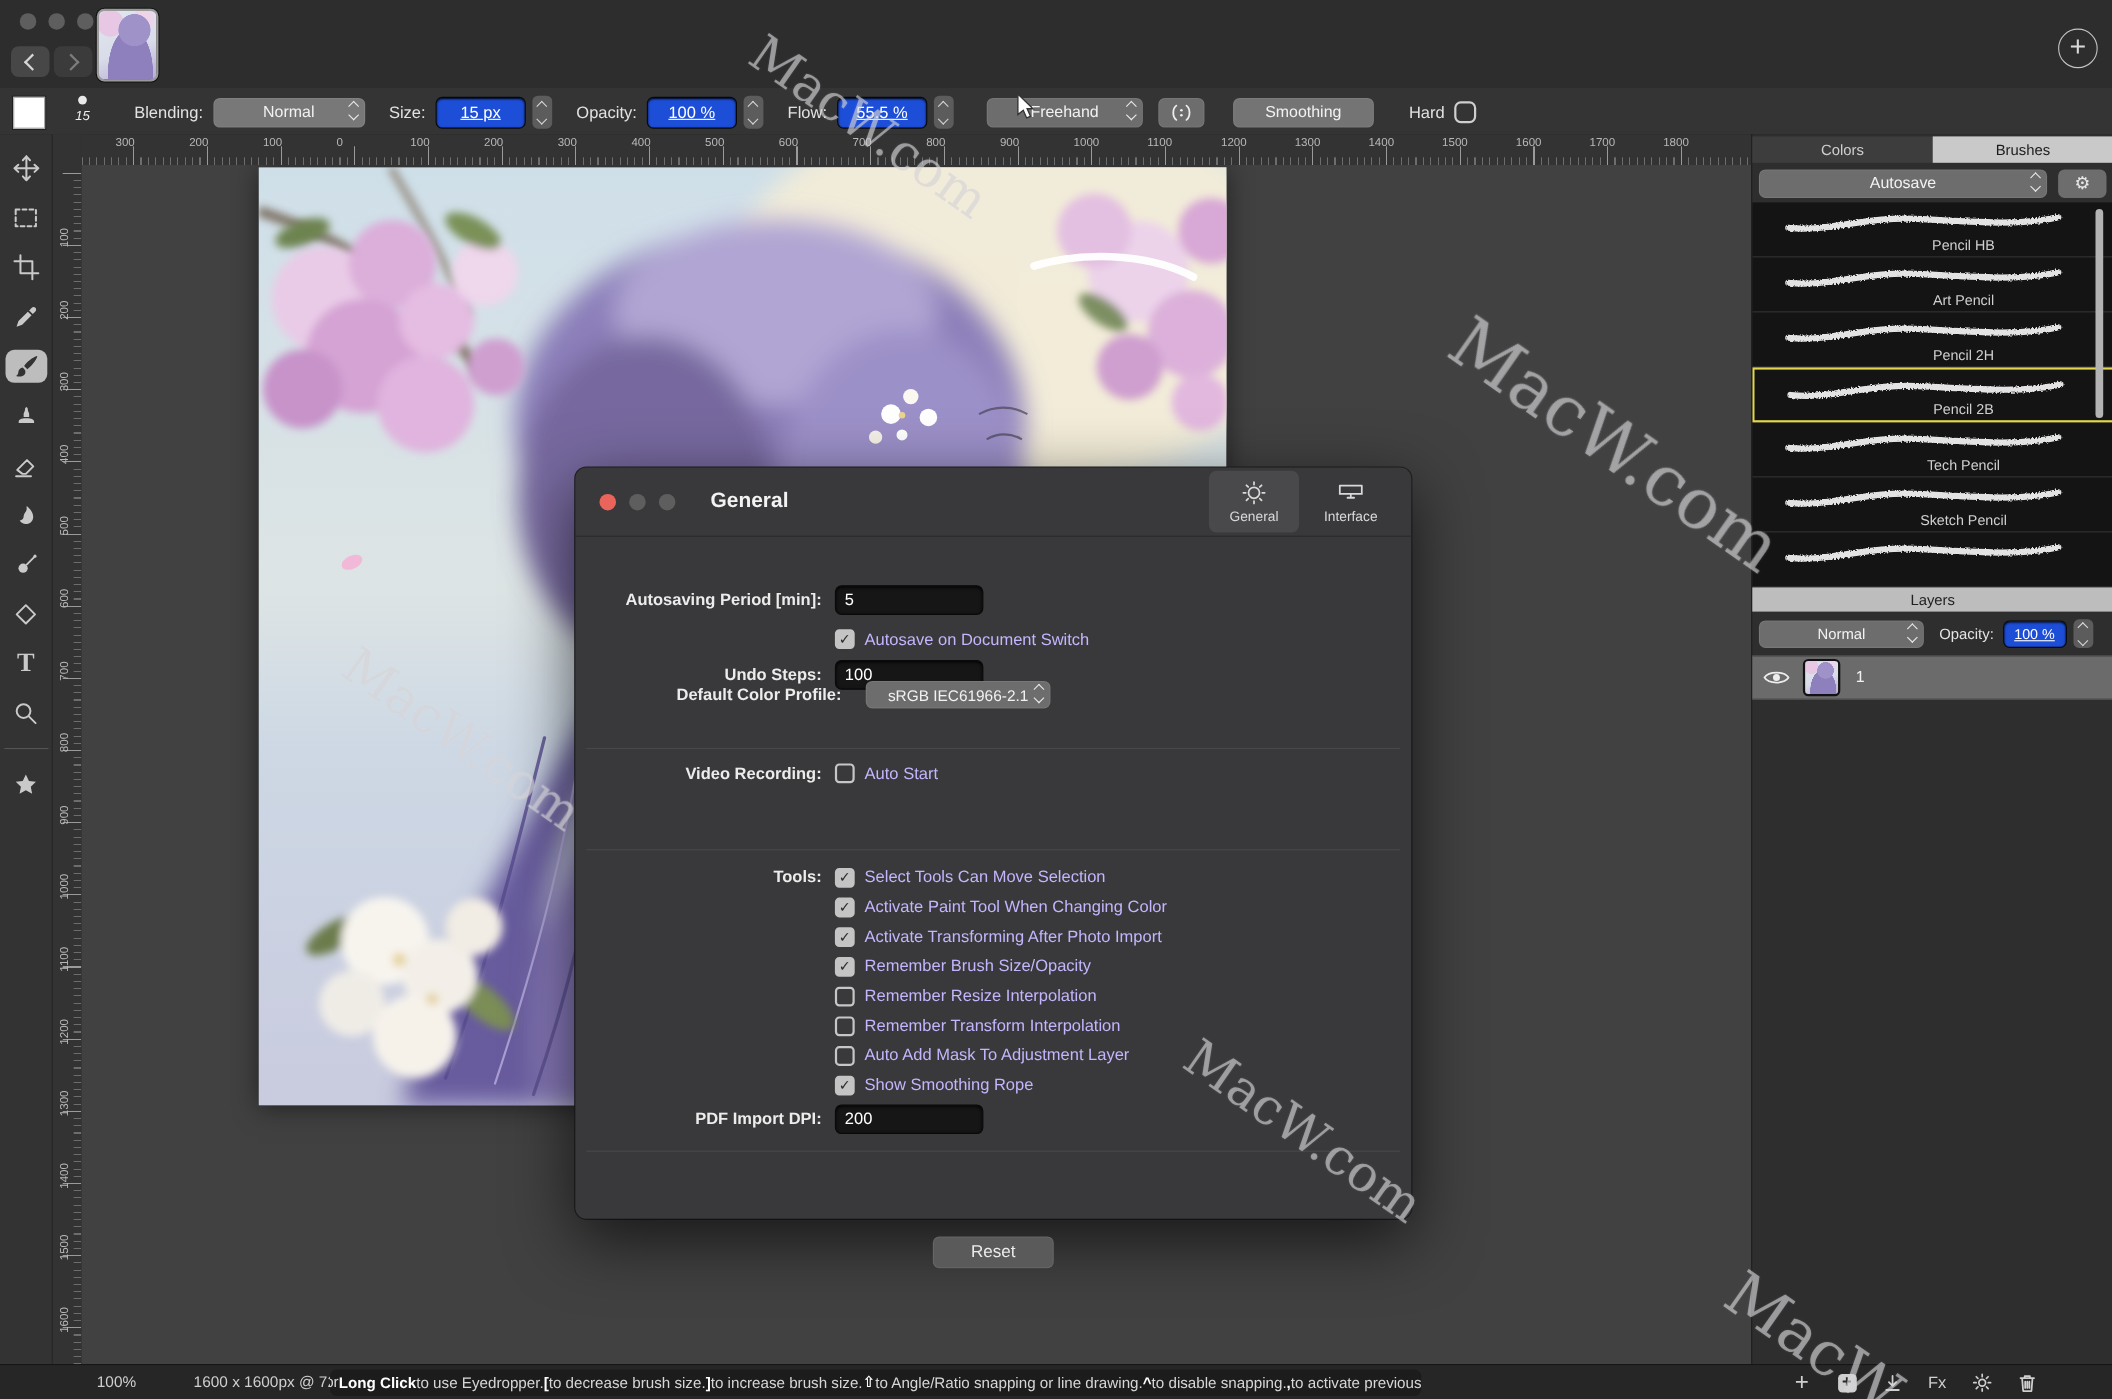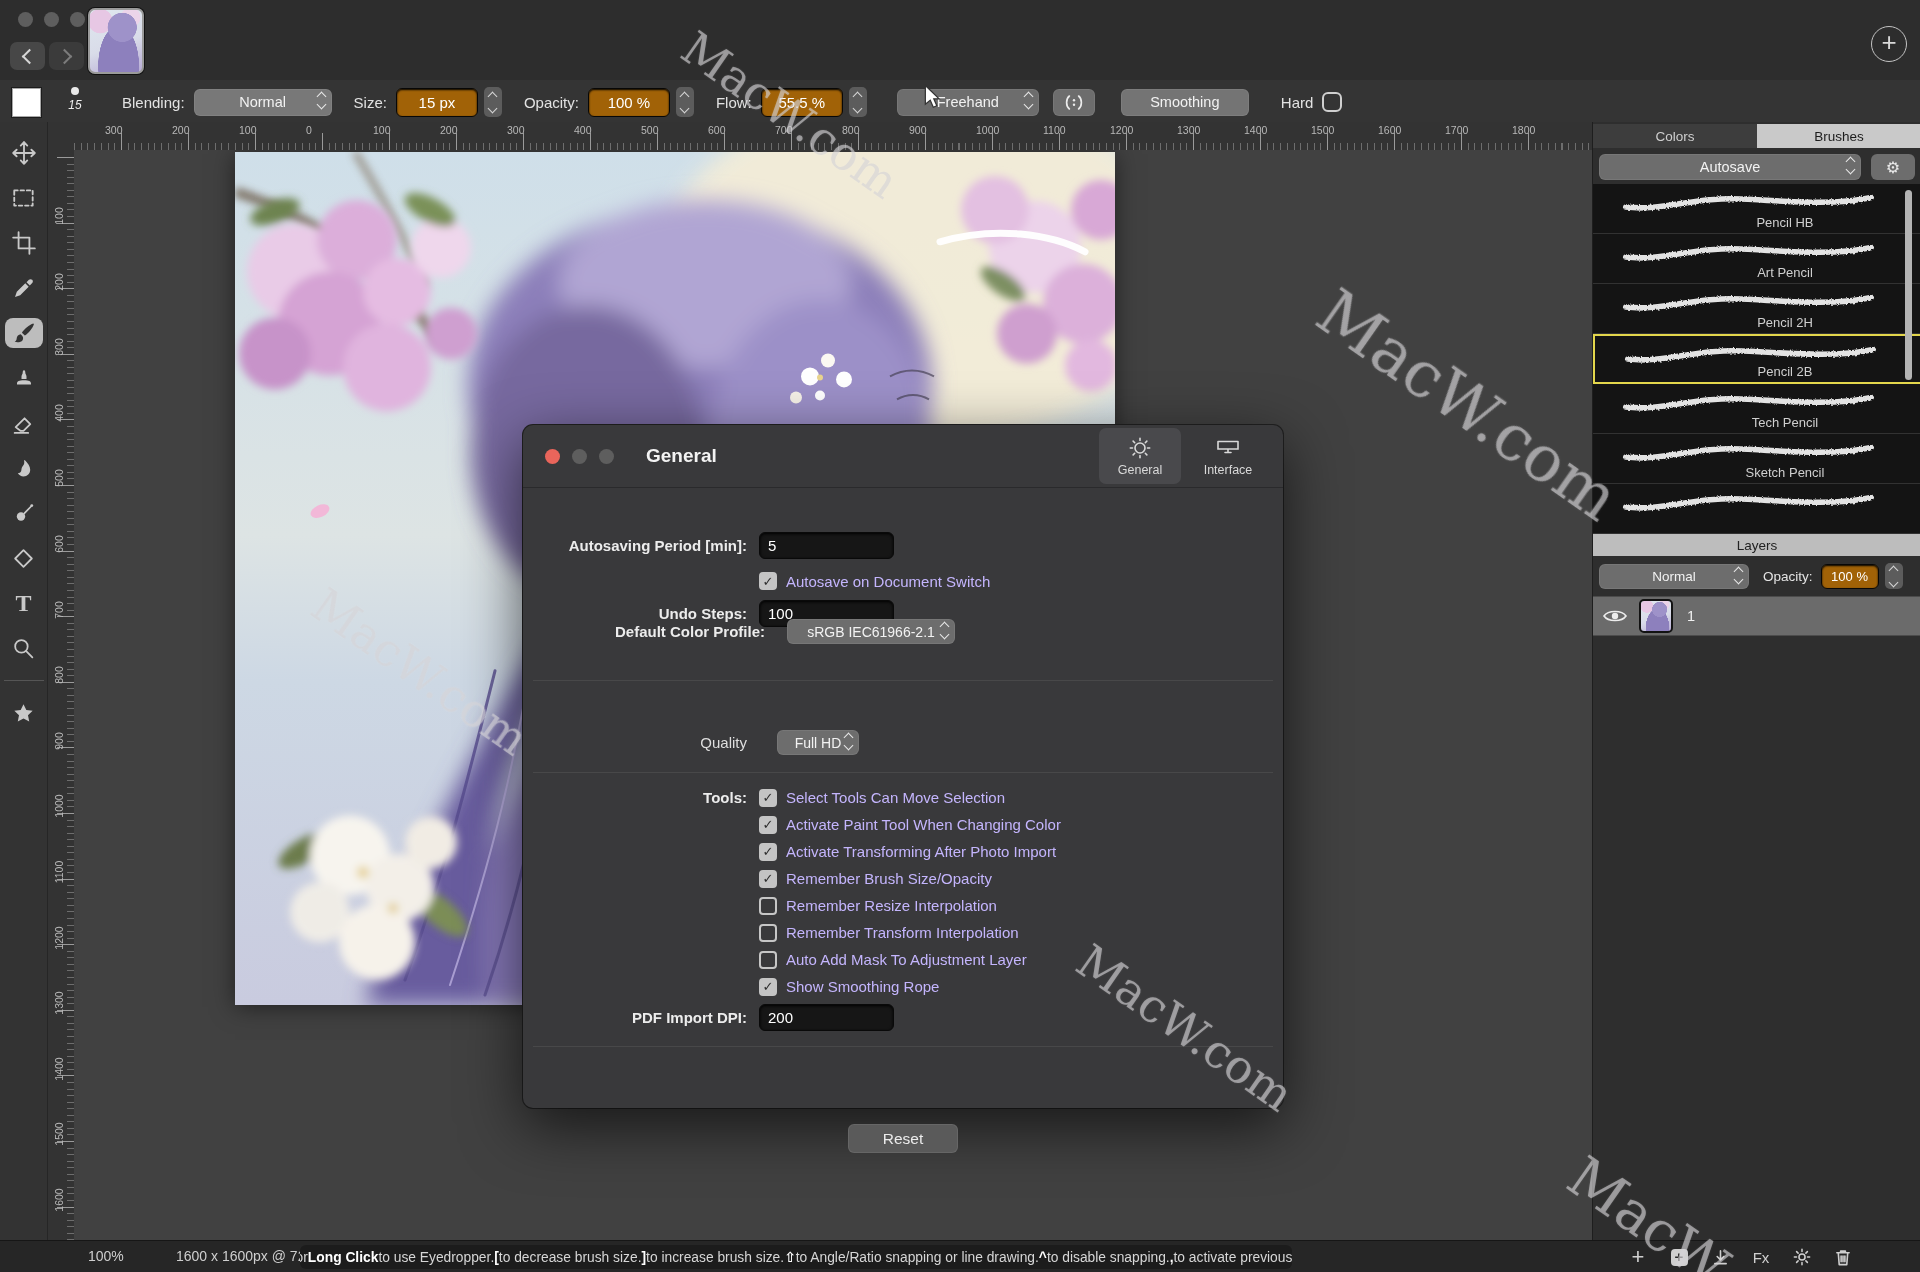--- a/index.html
+++ b/index.html
@@ -33,22 +33,22 @@
   #color-swatch{left:12px;top:88px;width:27px;height:27px;background:#fff;border:1px solid #a8a8a8;box-shadow:0 0 0 1px #1c1c1c;}
   #brush-preview{left:62px;top:85px;width:26px;text-align:center;color:#efefef;font-style:italic;}
   #brush-preview .dot{width:8px;height:8px;border-radius:50%;background:#e9e9e9;margin:2px auto 3px;}
   #brush-preview .num{font-size:12px;}
   .tb-label{font-size:15px;color:#e2e2e2;margin:0 9px 0 22px;}
   .pill{background:#6d6d6d;border-radius:6px;height:27px;display:flex;align-items:center;justify-content:center;
     color:#f2f2f2;font-size:14.5px;position:relative;box-shadow:inset 0 0 0 1px rgba(255,255,255,.07);}
   .pill .dd{position:absolute;right:7px;top:4px;display:flex;flex-direction:column;gap:3px;}
   .dd i{width:6px;height:6px;border-left:1.8px solid #e8e8e8;border-top:1.8px solid #e8e8e8;display:block;}
   .dd i.u{transform:rotate(45deg);} .dd i.d{transform:rotate(225deg);margin-top:-2px;}
-  .valbox{background:#a16207;border-radius:6px;height:27px;min-width:64px;display:flex;align-items:center;
-    justify-content:center;color:#fff;font-size:15px;border:1px solid #070707;box-shadow:inset 0 1px 2px #000;padding:0 8px;}
+  .valbox{background:#1d4ed8;border-radius:6px;height:27px;min-width:64px;display:flex;align-items:center;
+    justify-content:center;color:#fff;font-size:15px;border:1px solid #070707;box-shadow:inset 0 1px 2px #000;padding:0 8px;text-decoration:underline;}
   .stepper{width:18px;height:30px;background:#5c5c5c;border-radius:5px;margin-left:6px;display:flex;flex-direction:column;
     align-items:center;justify-content:center;gap:5px;}
   .stepper i{width:6px;height:6px;border-left:1.8px solid #d6d6d6;border-top:1.8px solid #d6d6d6;display:block;}
   .stepper i.u{transform:rotate(45deg);} .stepper i.d{transform:rotate(225deg);}
   .cbox{width:20px;height:20px;border-radius:6px;border:2px solid #cfcfcf;display:inline-flex;align-items:center;
     justify-content:center;font-size:14px;color:#2e2e2e;box-sizing:border-box;}
 
   
   #hruler{left:48px;top:122px;width:1544px;height:28px;background:#333;border-bottom:1px solid #222;
     background-image:
@@ -641,29 +641,24 @@
         <span class="dlabel">Default Color Profile:</span>
         <div class="pill" style="width:168px;height:25px;margin-left:10px;font-size:14px;">
           <span>sRGB IEC61966-2.1</span>
           <span class="dd">
               <i class="u"></i>
               <i class="d"></i>
             </span>
         </div>
       </div>
       <div class="ddivider" style="top:192px;"></div>
-      <div class="drow" style="top:242px;">
-        <span class="dlabel" style="font-weight:normal;color:#dedede;">Quality</span>
-        <div class="pill" style="width:82px;height:25px;margin-left:18px;font-size:14px;">
-          <span>Full HD</span>
-          <span class="dd">
-              <i class="u"></i>
-              <i class="d"></i>
-            </span>
-        </div>
+      <div class="drow" style="top:206px;">
+        <span class="dlabel">Video Recording:</span>
+        <span class="dcb"></span>
+        <span class="dcb-label">Auto Start</span>
       </div>
       <div class="ddivider" style="top:284px;"></div>
       <div class="drow" style="top:296px;align-items:flex-start;">
         <span class="dlabel" style="line-height:27px;">Tools:</span>
         <div id="tools-options">
             <div class="trow">
               <span class="dcb checked">✓</span>
               <span class="dcb-label">Select Tools Can Move Selection</span>
             </div>
             <div class="trow">

